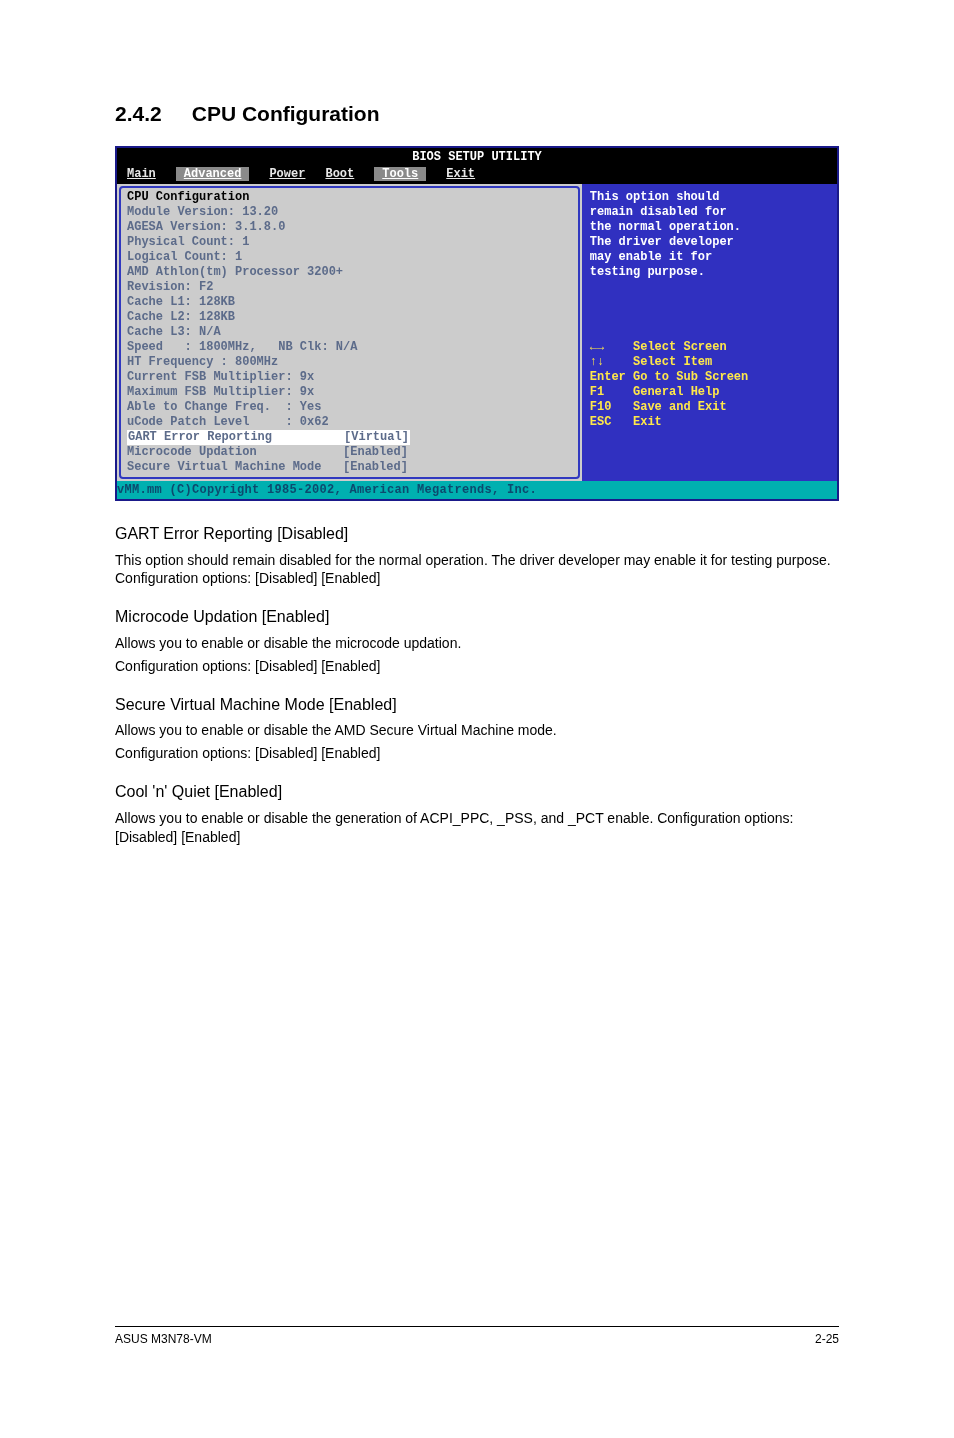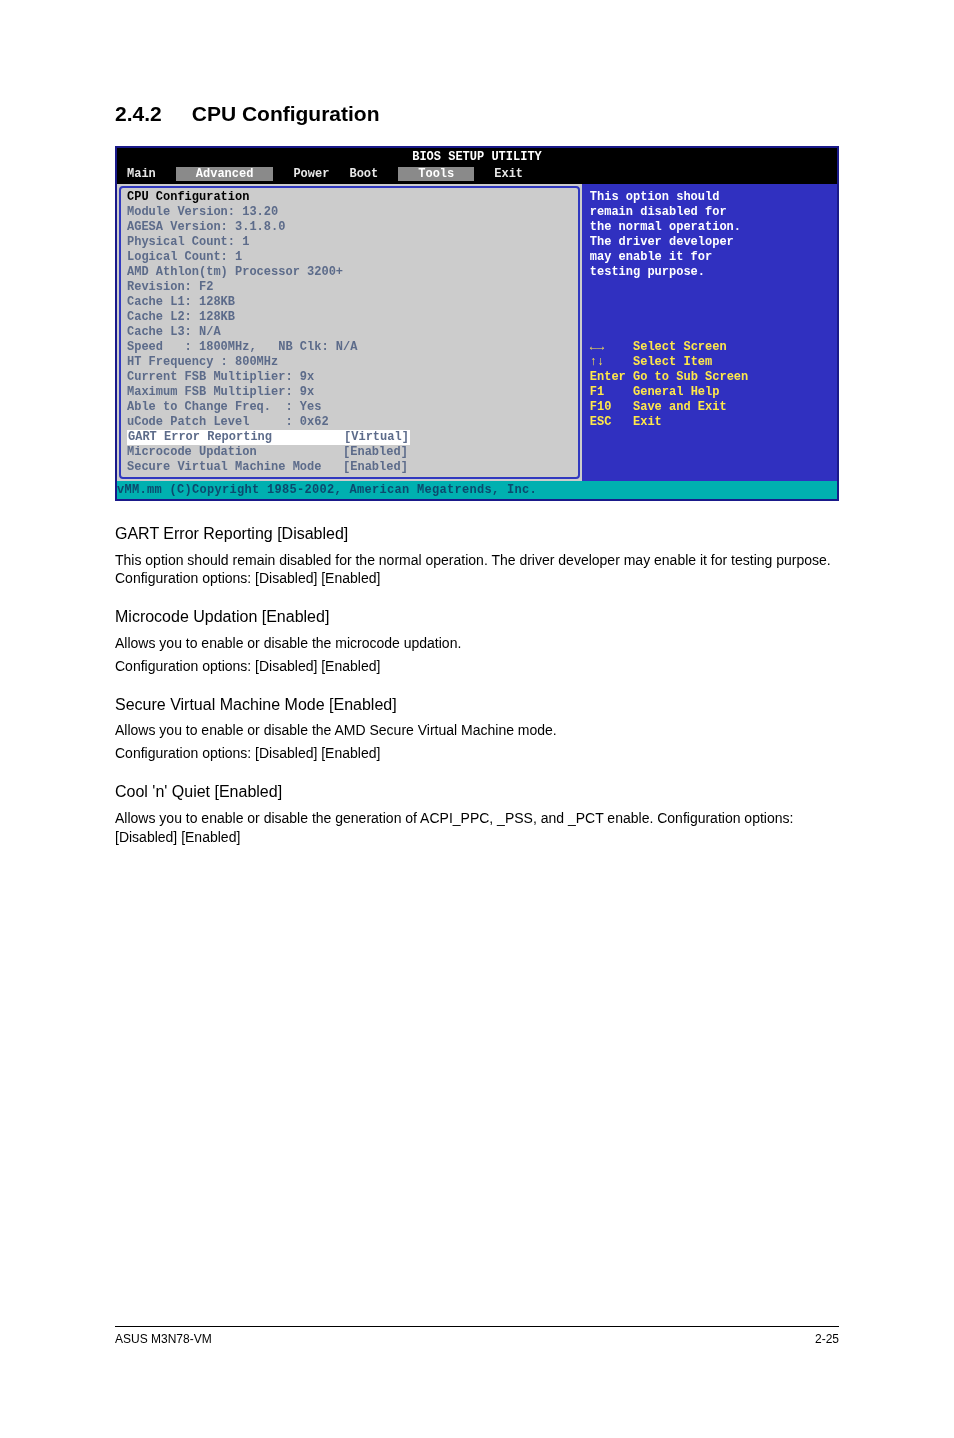--- a/index.html
+++ b/index.html
@@ -42,25 +42,26 @@
     text-align: center;
     color: #ffffff;
     letter-spacing: 0px;
   }
   .bios-menu-row {
     color: #e8e8e8;
     padding-left: 6px;
   }
   .bios-menu-row span {
     margin-right: 20px;
+    text-decoration: underline;
   }
   .bios-menu-row .sel {
     color: #fff;
     background: #8a8a8a;
-    padding: 0 20px;
+    padding: 0 8px;
   }
   .bios-body {
     display: flex;
     align-items: stretch;
   }
   .left-pane {
     flex: 0 0 64%;
     border: 2px solid #3038c0;
     border-radius: 4px;
     margin: 2px;

